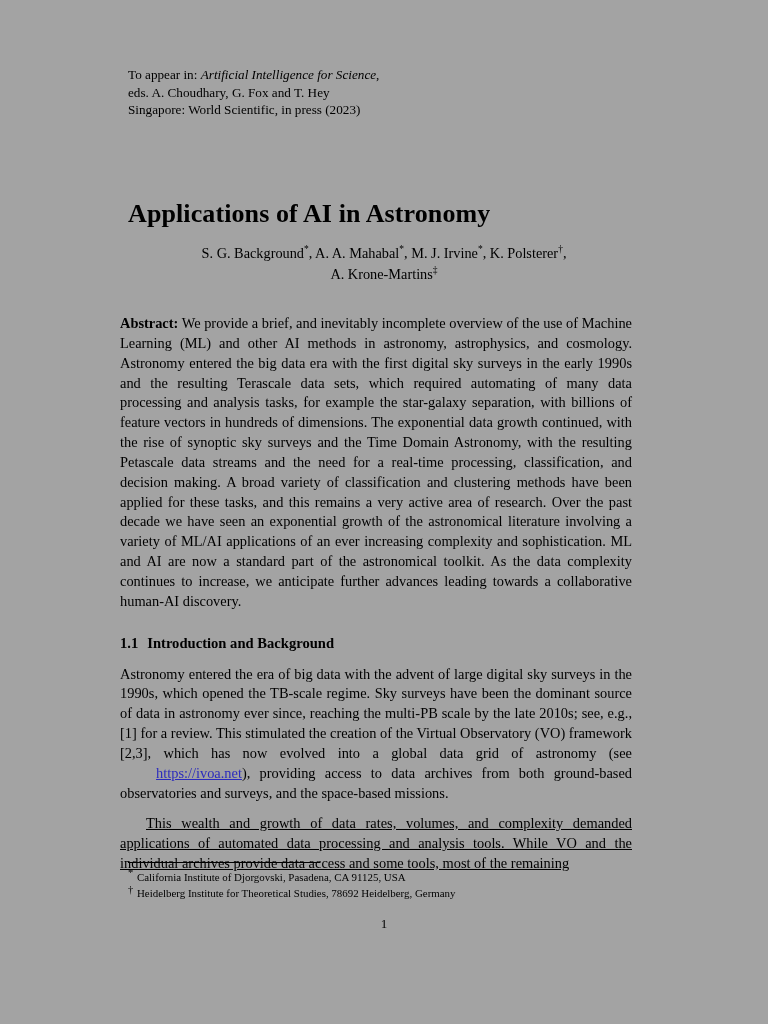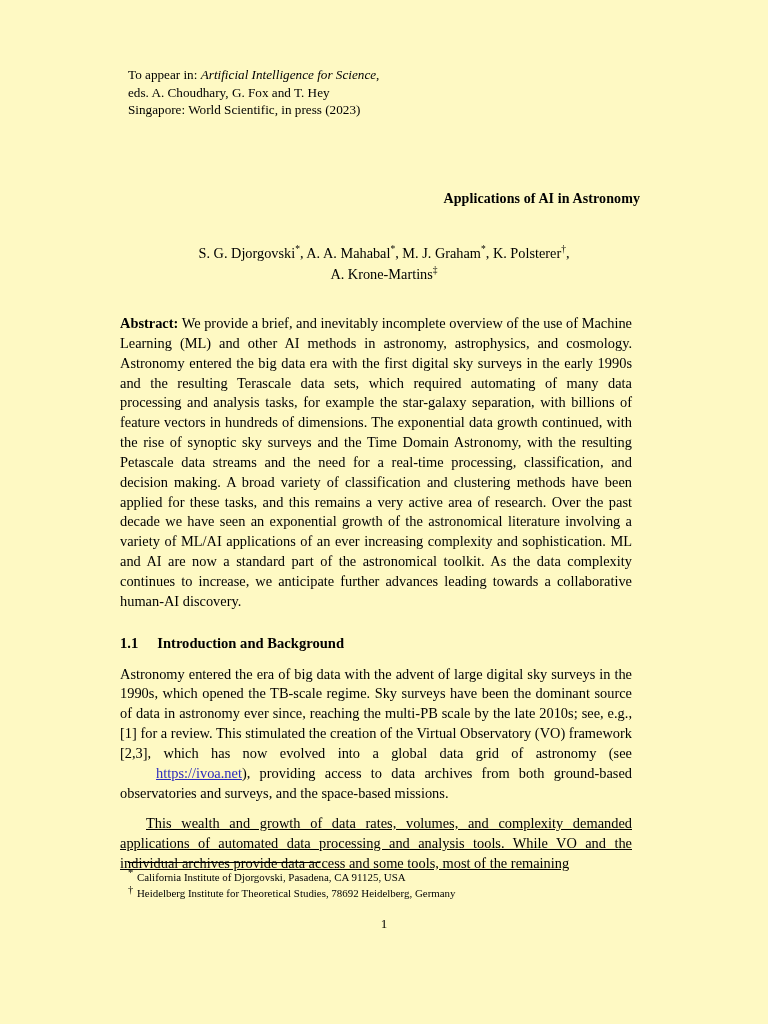--- a/index.html
+++ b/index.html
@@ -14,43 +14,43 @@
     color: #000000;
     position: relative;
     overflow: hidden;
   }
   .page {
     position: absolute;
     left: 0;
     top: 0;
     width: 768px;
     height: 1024px;
-    background: #fef9c3;
+    background: #a3a3a3;
   }
 
   
   .pubnote {
     position: absolute;
     left: 128px;
     top: 66px;
     width: 512px;
     font-size: 13.2px;
     line-height: 17.6px;
     text-align: left;
   }
   .pubnote .italic { font-style: italic; }
 
   
   .title {
     position: absolute;
     left: 128px;
     top: 182px;
     width: 512px;
-    text-align: right;
-    font-size: 14px;
+    text-align: left;
+    font-size: 26px;
     font-weight: bold;
     letter-spacing: 0.1px;
   }
 
   
   .authors {
     position: absolute;
     left: 128px;
     top: 243px;
     width: 512px;
@@ -80,21 +80,21 @@
     text-align: justify;
   }
   .abstract-label { font-weight: bold; }
 
   .sec-heading {
     font-weight: bold;
     font-size: 14.6px;
     margin-top: 22px !important;
     margin-bottom: 11px !important;
   }
-  .sec-heading .secnum { margin-right: 19px; }
+  .sec-heading .secnum { margin-right: 9px; }
 
   .para-gap { margin-top: 11px !important; text-decoration: underline; }
   .indent { text-indent: 26px; }
 
   a.doclink {
     color: #2b2bbd;
     text-decoration: underline;
     padding-left: 36px;
   }
 
@@ -140,21 +140,21 @@
 
   <div class="pubnote">
     <div><span>To appear in: </span><span class="italic">Artificial Intelligence for Science</span><span>,</span></div>
     <div>eds. A. Choudhary, G. Fox and T. Hey</div>
     <div>Singapore: World Scientific, in press (2023)</div>
   </div>
 
   <h1 class="title">Applications of AI in Astronomy</h1>
 
   <div class="authors">
-    <div><span><span>S. G. Djorgovski</span><sup>*</sup><span>, </span></span><span><span>A. A. Mahabal</span><sup>*</sup><span>, </span></span><span><span>M. J. Graham</span><sup>*</sup><span>, </span></span><span><span>K. Polsterer</span><sup>†</sup><span>,</span></span></div>
+    <div><span><span>S. G. Background</span><sup>*</sup><span>, </span></span><span><span>A. A. Mahabal</span><sup>*</sup><span>, </span></span><span><span>M. J. Irvine</span><sup>*</sup><span>, </span></span><span><span>K. Polsterer</span><sup>†</sup><span>,</span></span></div>
     <div><span><span>A. Krone-Martins</span><sup>‡</sup></span></div>
   </div>
 
   <div class="bodyblock">
 
     <p><span class="abstract-label">Abstract:</span><span>  We provide a brief, and inevitably incomplete overview of the use of Machine Learning (ML) and other AI methods in astronomy, astrophysics, and cosmology.  Astronomy entered the big data era with the first digital sky surveys in the early 1990s and the resulting Terascale data sets, which required automating of many data processing and analysis tasks, for example the star-galaxy separation, with billions of feature vectors in hundreds of dimensions.  The exponential data growth continued, with the rise of synoptic sky surveys and the Time Domain Astronomy, with the resulting Petascale data streams and the need for a real-time processing, classification, and decision making.  A broad variety of classification and clustering methods have been applied for these tasks, and this remains a very active area of research.  Over the past decade we have seen an exponential growth of the astronomical literature involving a variety of ML/AI applications of an ever increasing complexity and sophistication.  ML and AI are now a standard part of the astronomical toolkit.   As the data complexity continues to increase, we anticipate further advances leading towards a collaborative human-AI discovery.</span></p>
 
     <p class="sec-heading"><span class="secnum">1.1</span><span>Introduction and Background</span></p>
 
     <p><span>Astronomy entered the era of big data with the advent of large digital sky surveys in the 1990s, which opened the TB-scale regime.  Sky surveys have been the dominant source of data in astronomy ever since, reaching the multi-PB scale by the late 2010s; see, e.g., [1] for a review.  This stimulated the creation of the Virtual Observatory (VO) framework [2,3], which has now evolved into a global data grid of astronomy (see </span><a class="doclink" href="#">https://ivoa.net</a><span>), providing access to data archives from both ground-based observatories and surveys, and the space-based missions.</span></p>

